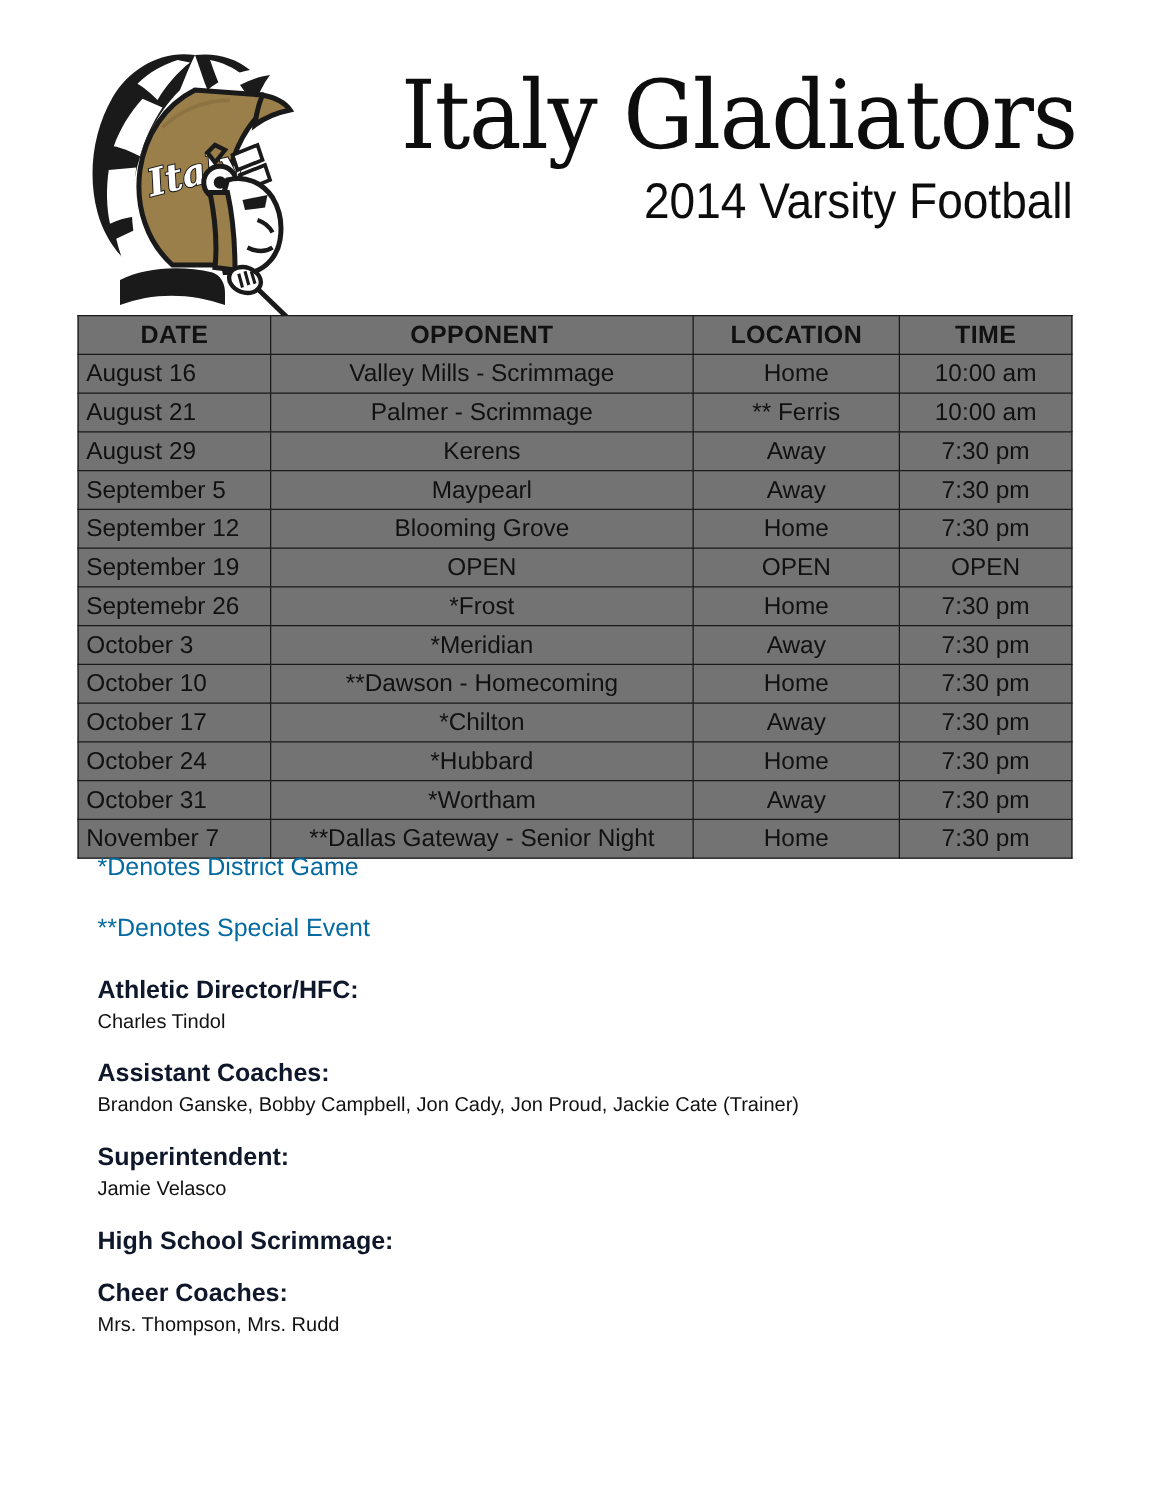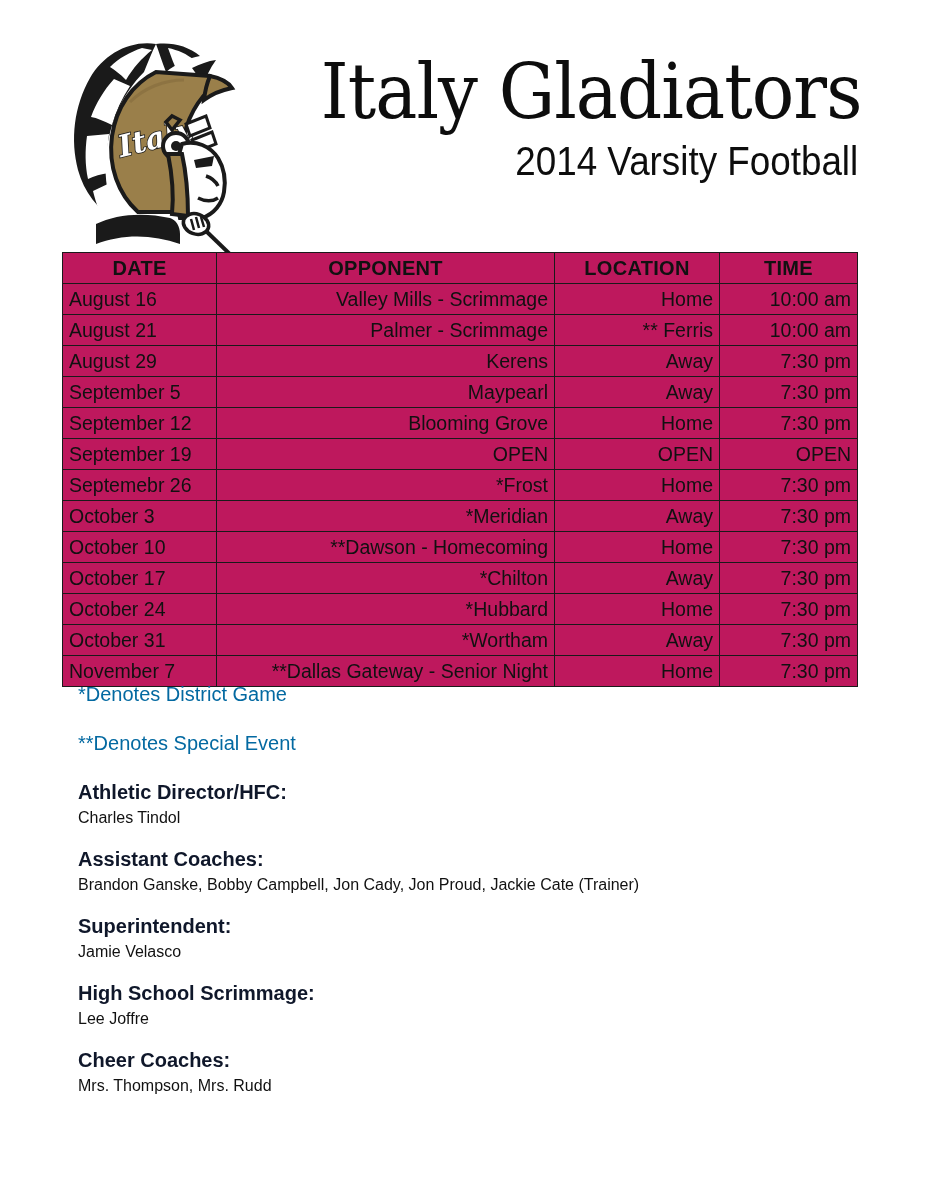--- a/index.html
+++ b/index.html
@@ -67,21 +67,21 @@
   #schedule-wrap {
     position: absolute;
     left: 62px;
     top: 252px;
     width: 795px;
   }
   table#schedule {
     border-collapse: collapse;
     width: 795px;
     table-layout: fixed;
-    background: #be185d;
+    background: #737373;
   }
   table#schedule td, table#schedule th {
     border: 1.6px solid #1a1a1a;
     height: 30px;
     padding: 0 6px;
     font-size: 19.5px;
     font-weight: 400;
     color: #111;
     vertical-align: middle;
     overflow: hidden;
@@ -92,21 +92,21 @@
     font-size: 20px;
     text-align: center;
     letter-spacing: 0.3px;
   }
   col.c-date  { width: 154px; }
   col.c-opp   { width: 338px; }
   col.c-loc   { width: 165px; }
   col.c-time  { width: 138px; }
 
   td.date { }
-  td.opp, td.loc, td.time { text-align: right; padding-left: 10px; }
+  td.opp, td.loc, td.time { text-align: center; padding-left: 10px; }
 
   
   #notes {
     position: absolute;
     left: 78px;
     top: 682px;
     width: 800px;
   }
   .note-line {
     font-size: 20px;
@@ -304,20 +304,19 @@
       <div class="staff-group">
         <div class="staff-label">Assistant Coaches:</div>
         <div class="staff-value">Brandon Ganske, Bobby Campbell, Jon Cady, Jon Proud, Jackie Cate (Trainer)</div>
       </div>
       <div class="staff-group">
         <div class="staff-label">Superintendent:</div>
         <div class="staff-value">Jamie Velasco</div>
       </div>
       <div class="staff-group">
         <div class="staff-label">High School Scrimmage:</div>
-        <div class="staff-value">Lee Joffre</div>
       </div>
       <div class="staff-group">
         <div class="staff-label">Cheer Coaches:</div>
         <div class="staff-value">Mrs. Thompson, Mrs. Rudd</div>
       </div>
     </div>
 </div>
 
 </body></html>

